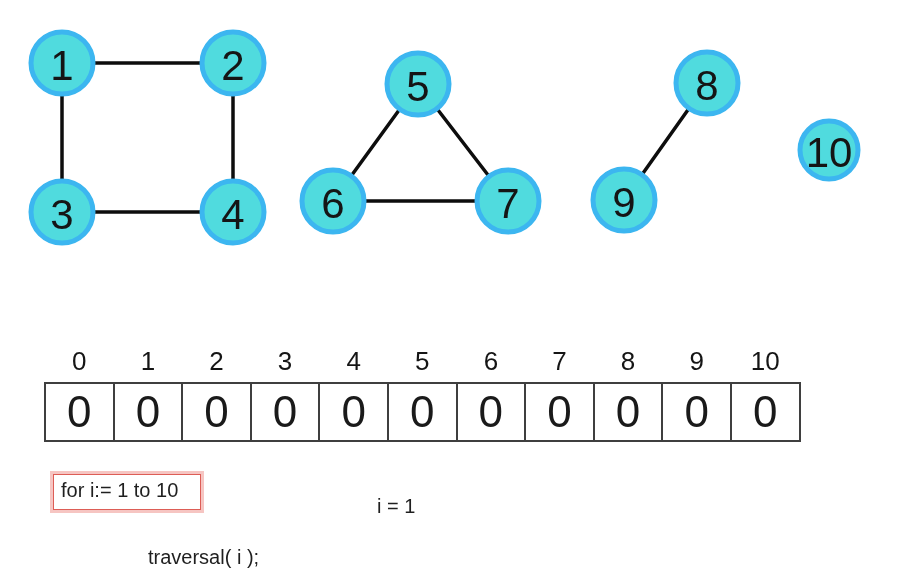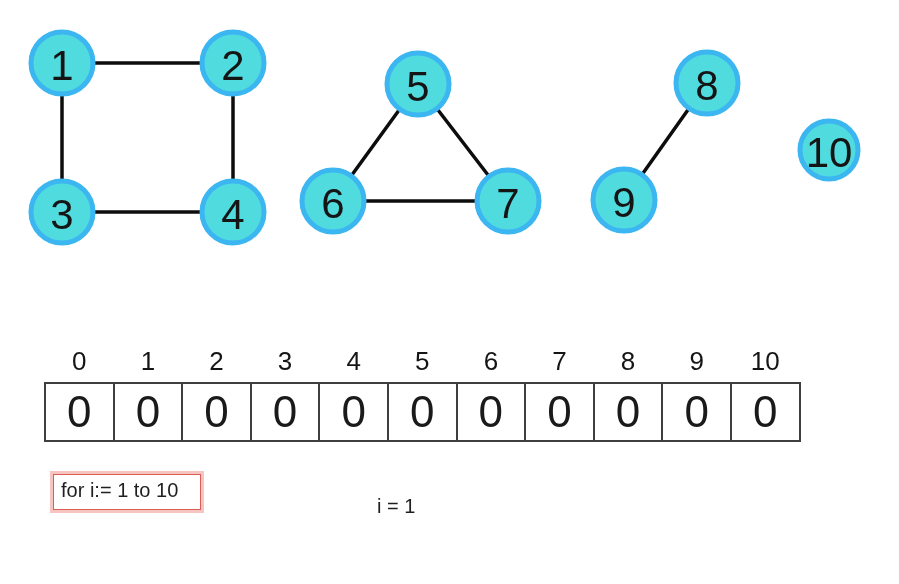--- a/index.html
+++ b/index.html
@@ -149,16 +149,17 @@
       <div class="cell">0</div>
       <div class="cell">0</div>
       <div class="cell">0</div>
     </div>
 
   <div class="for-box">
     <span>for i:= 1 to 10</span>
   </div>
 
 
+  <div class="code-line trav-line">traversal( i );</div>
 
   <div class="code-line i-label">i = 1</div>
 
 </div>
 
 </body></html>

